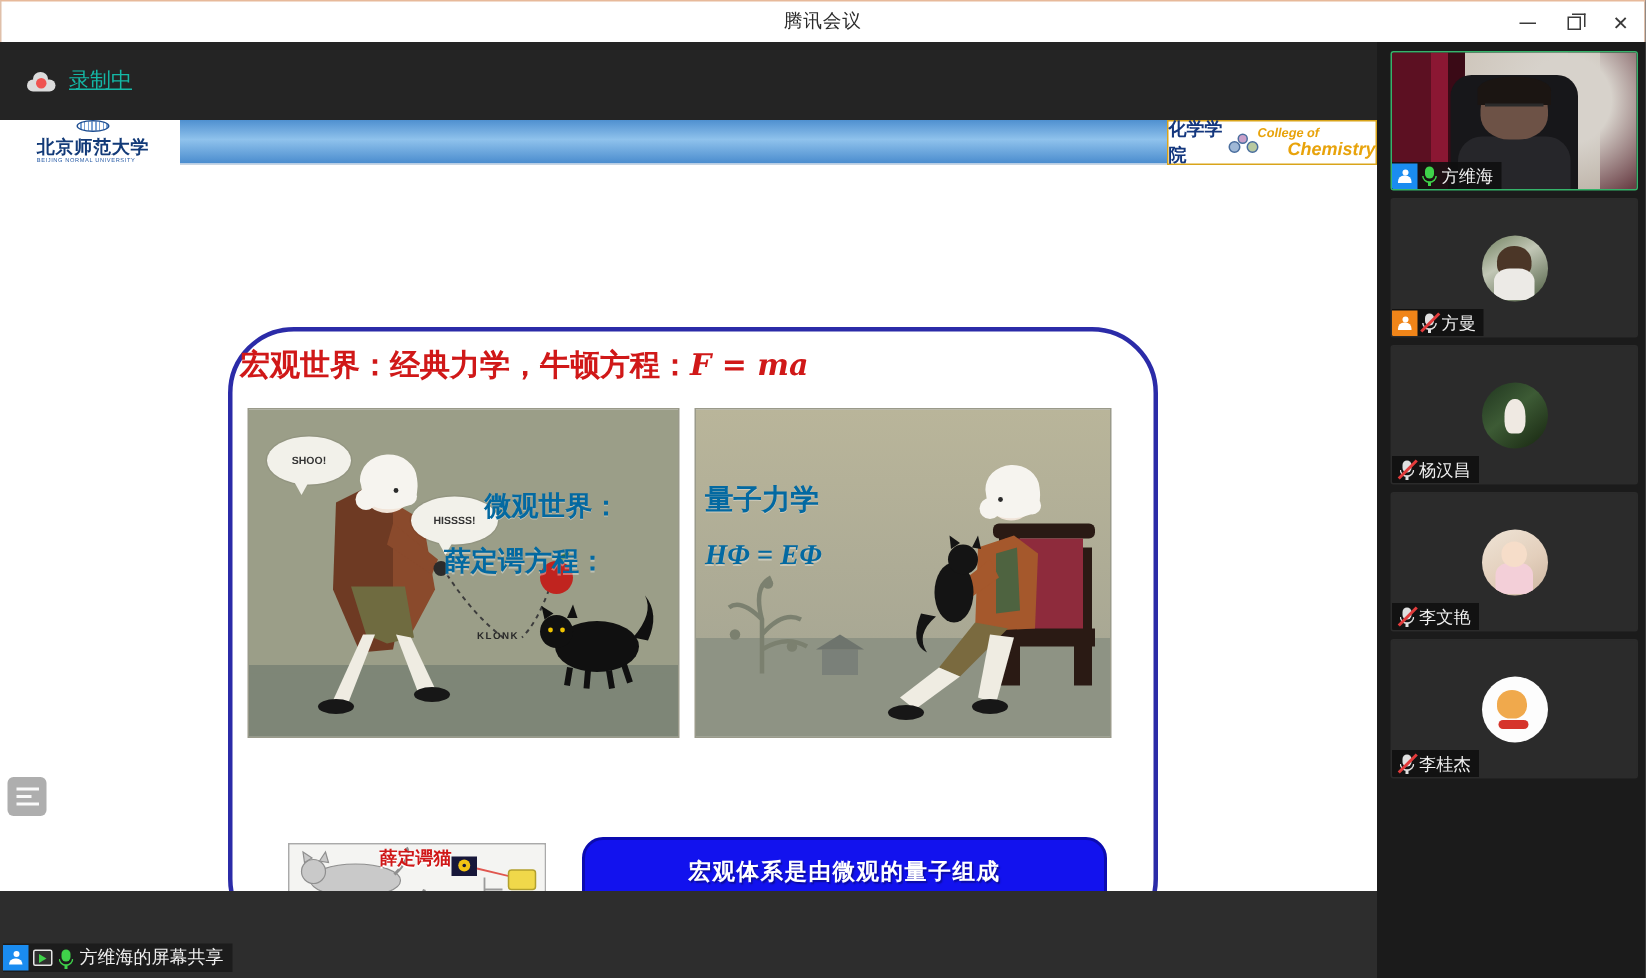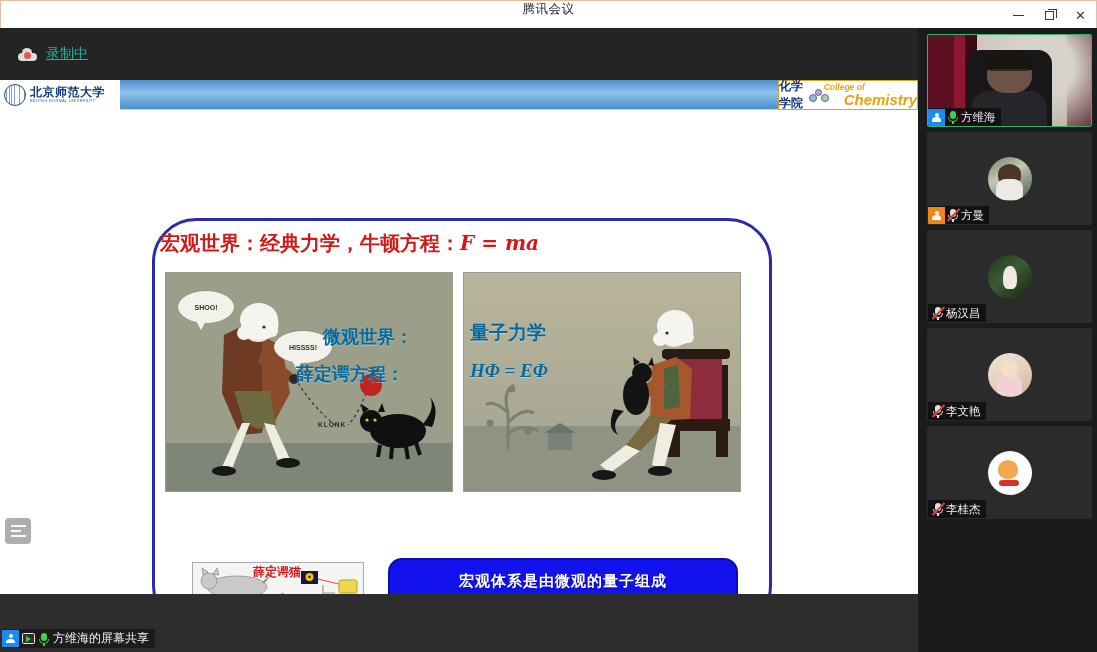--- a/index.html
+++ b/index.html
@@ -16,21 +16,21 @@
   }
 
   
   .titlebar {
     position: absolute; top: 0; left: 0;
     width: 1097px; height: 28px;
     background: #ffffff;
     border-top: 1px solid #e7b99a;
     border-left: 1px solid #e0c0aa;
     border-right: 1px solid #e0c0aa;
-    display: flex; align-items: flex-start; justify-content: center;
+    display: flex; align-items: center; justify-content: center;
   }
   .titlebar-title {
     font-size: 12.5px; color: #2b2b2b; letter-spacing: .5px;
   }
   .winbtns {
     position: absolute; right: 0; top: 0; height: 28px;
     display: flex; align-items: center;
   }
   .winbtn {
     width: 31px; height: 28px;
@@ -83,21 +83,21 @@
     background: #ffffff;
   }
   .slide-header {
     position: relative; width: 918px; height: 30px;
     background: linear-gradient(180deg,#4f90d0 0%,#8fc2ec 45%,#4a8cce 100%);
     border-bottom: 1px solid #c9d6e3;
   }
   .bnu-logo {
     position: absolute; left: 0; top: 0; width: 120px; height: 30px;
     background: #ffffff;
-    display: flex; align-items: center; gap: 4px; padding-left: 4px;
+    display: flex; align-items: center; gap: 4px; padding-left: 4px; flex-direction: column;
   }
   .bnu-seal {
     width: 22px; height: 22px; border-radius: 50%;
     border: 1.5px solid #1f4f92;
     background: repeating-linear-gradient(90deg,#ffffff 0 1.5px,#7ba2d4 1.5px 2.5px);
   }
   .bnu-name {
     display: flex; flex-direction: column; line-height: 1;
   }
   .bnu-cn { font-size: 12px; color: #123a78; font-weight: bold;
@@ -114,21 +114,21 @@
   .chem-mark { width: 22px; height: 16px; position: relative; }
   .chem-mark i {
     position: absolute; border-radius: 50%; background: #9fb8d6;
     border: 1px solid #4a6e9e;
   }
   .chem-mark i:nth-child(1) { width: 8px; height: 8px; left: 0; top: 7px; }
   .chem-mark i:nth-child(2) { width: 7px; height: 7px; left: 6px; top: 2px; background:#c9a0c9; }
   .chem-mark i:nth-child(3) { width: 8px; height: 8px; left: 12px; top: 7px; background:#b8c9a0; }
   .chem-en { display: flex; flex-direction: column; line-height: 1.05; }
   .chem-en span:nth-child(1) { font-size: 8.5px; color: #e8a30b; font-weight: bold; font-style: italic; }
-  .chem-en span:nth-child(2) { font-size: 15px; color: #e8a30b; font-weight: bold; font-style: italic; margin-left: 20px; }
+  .chem-en span:nth-child(2) { font-size: 12px; color: #e8a30b; font-weight: bold; font-style: italic; margin-left: 20px; }
 
   
   .slide-body {
     position: absolute; left: 0; top: 30px;
     width: 918px; height: 484px;
     background: #ffffff;
   }
   .blue-frame {
     position: absolute; left: 152px; top: 108px;
     width: 620px; height: 412px;

